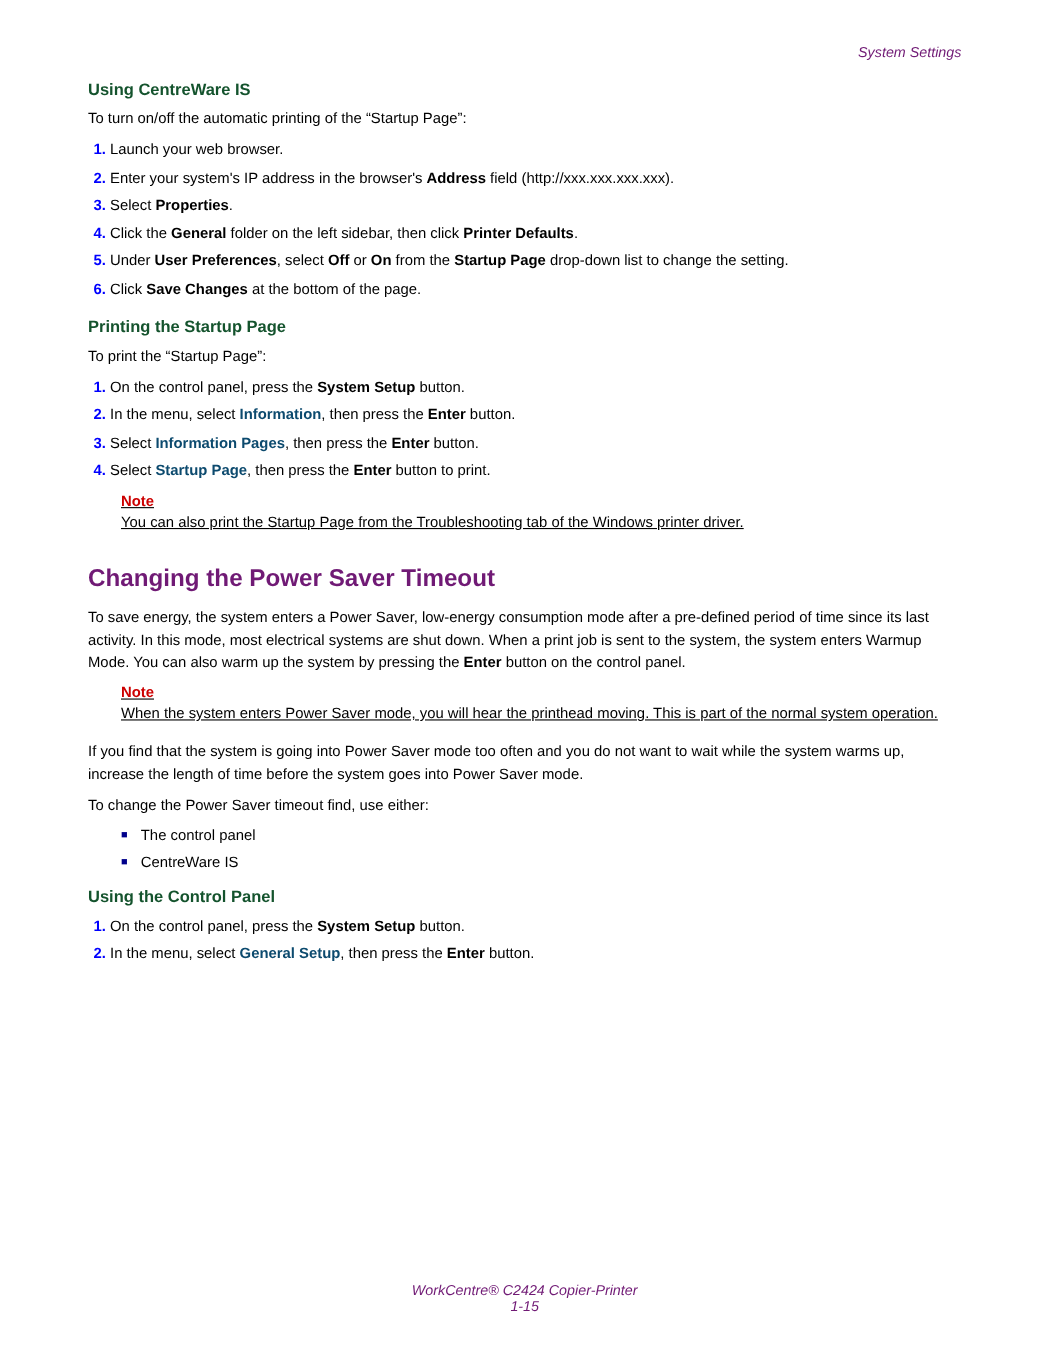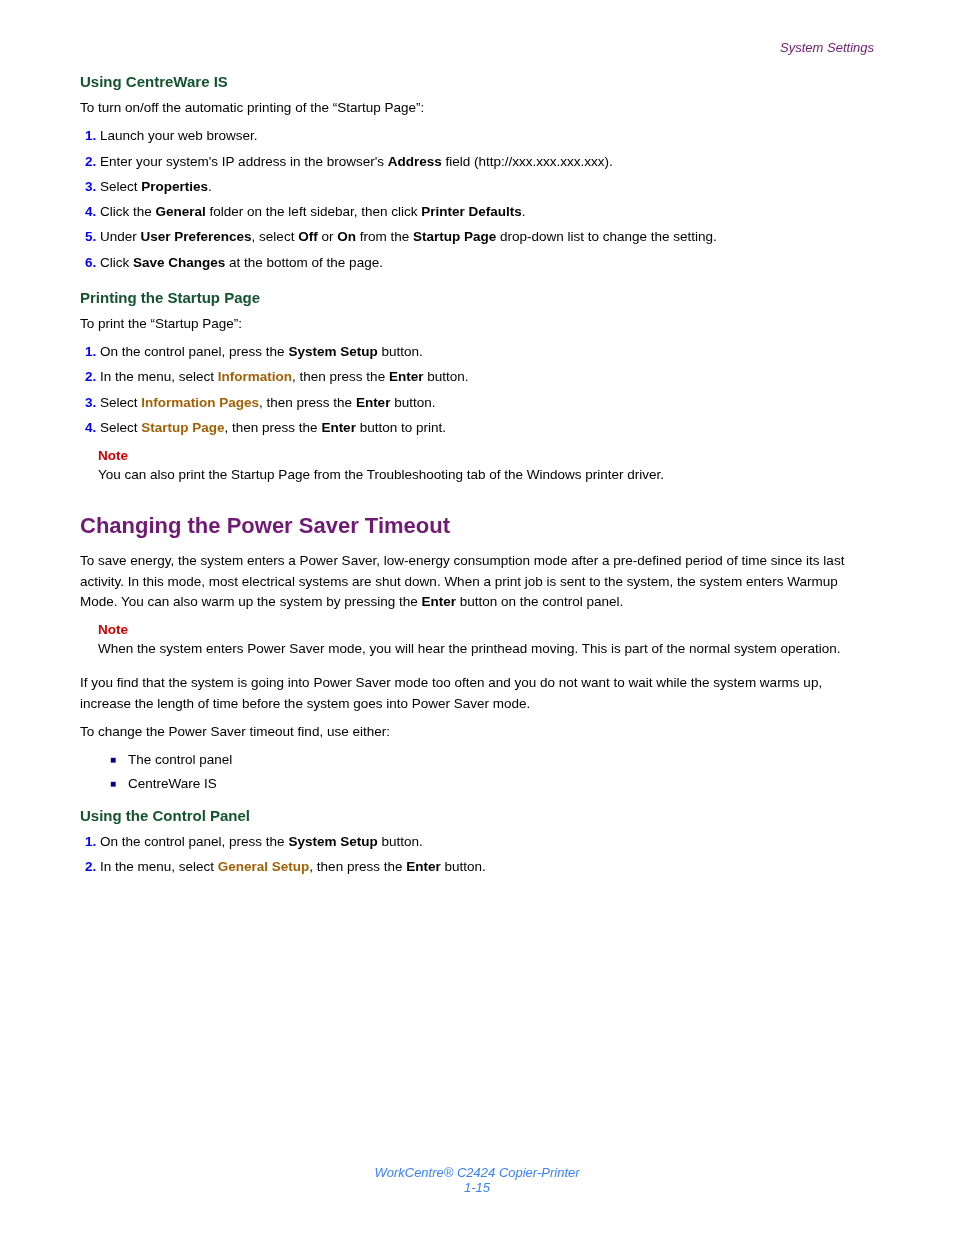--- a/index.html
+++ b/index.html
@@ -57,28 +57,29 @@
       font-weight: bold;
       color: #0000ff;
     }
     .note-label {
       color: #cc0000;
       font-weight: bold;
       font-size: 13.5px;
       margin-bottom: 2px;
     }
     .note-block {
-      margin: 10px 0 14px 18px;
+      margin: 10px 0 14px 30px;
+      text-decoration: underline;
     }
     .note-block p {
       font-size: 13.5px;
       line-height: 1.5;
     }
     .blue-link {
-      color: #a16207;
+      color: #0c4a6e;
       font-weight: bold;
       text-align: right;
     }
     strong {
       font-weight: bold;
     }
     .bullet-list {
       list-style: none;
       margin-left: 30px;
       margin-bottom: 12px;
@@ -95,21 +96,21 @@
       color: #00008b;
       font-size: 10px;
       position: absolute;
       left: 0;
       top: 2px;
     }
     .footer {
       text-align: center;
       font-style: italic;
       font-size: 13px;
-      color: #3b82f6;
+      color: #701a75;
       position: absolute;
       bottom: 40px;
       left: 0;
       right: 0;
     }
     .section-block {
       margin-bottom: 16px;
     }
   </style>
 </head>

